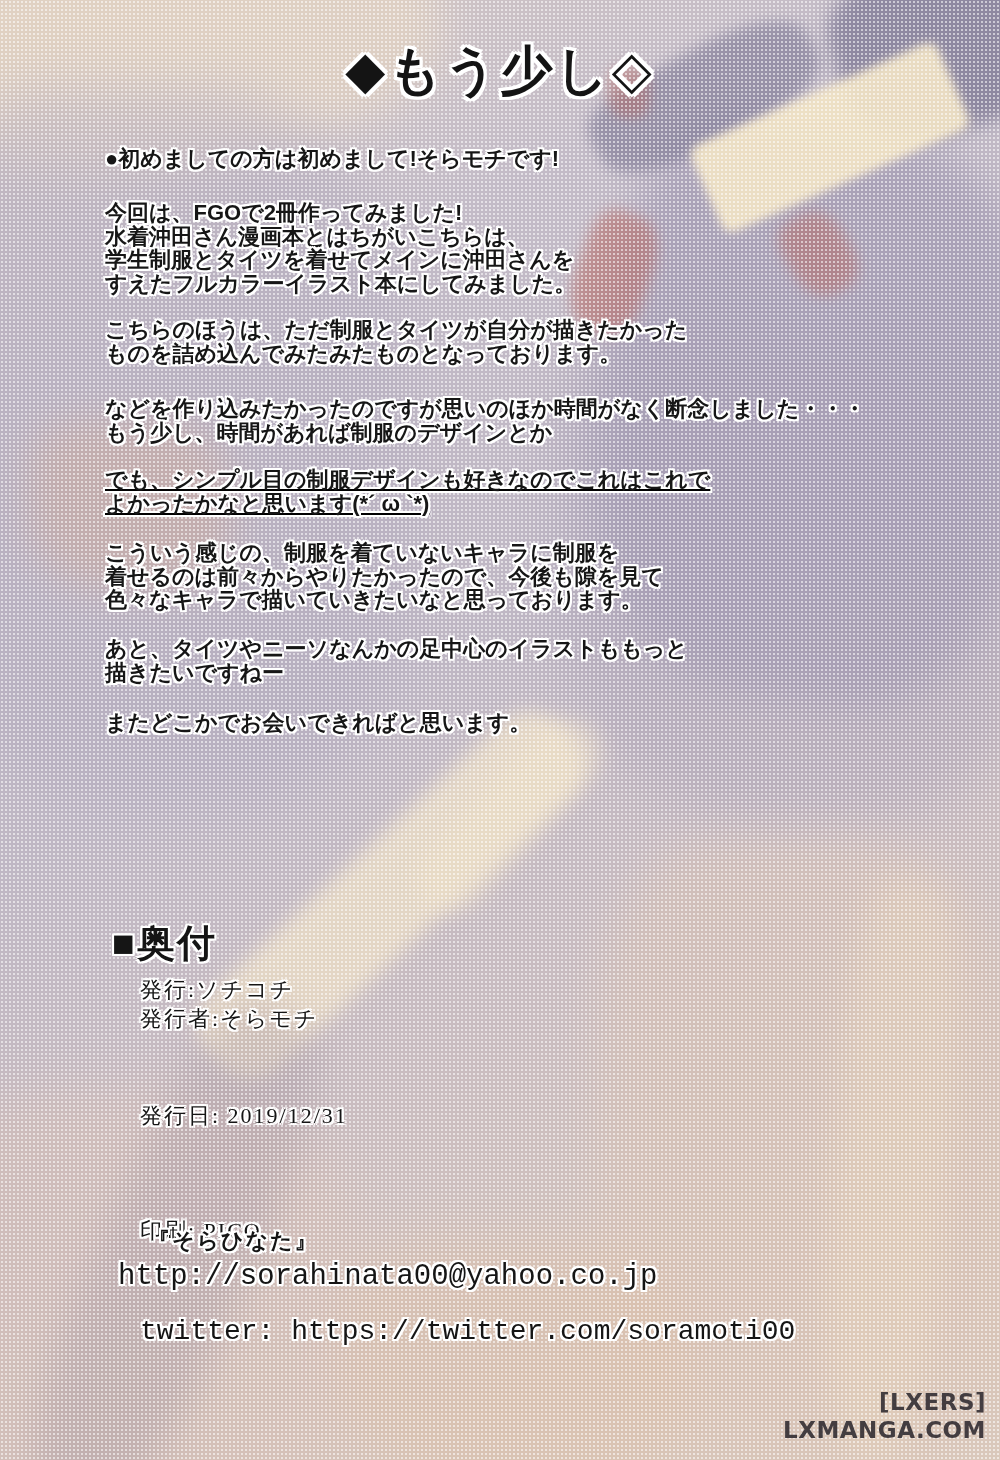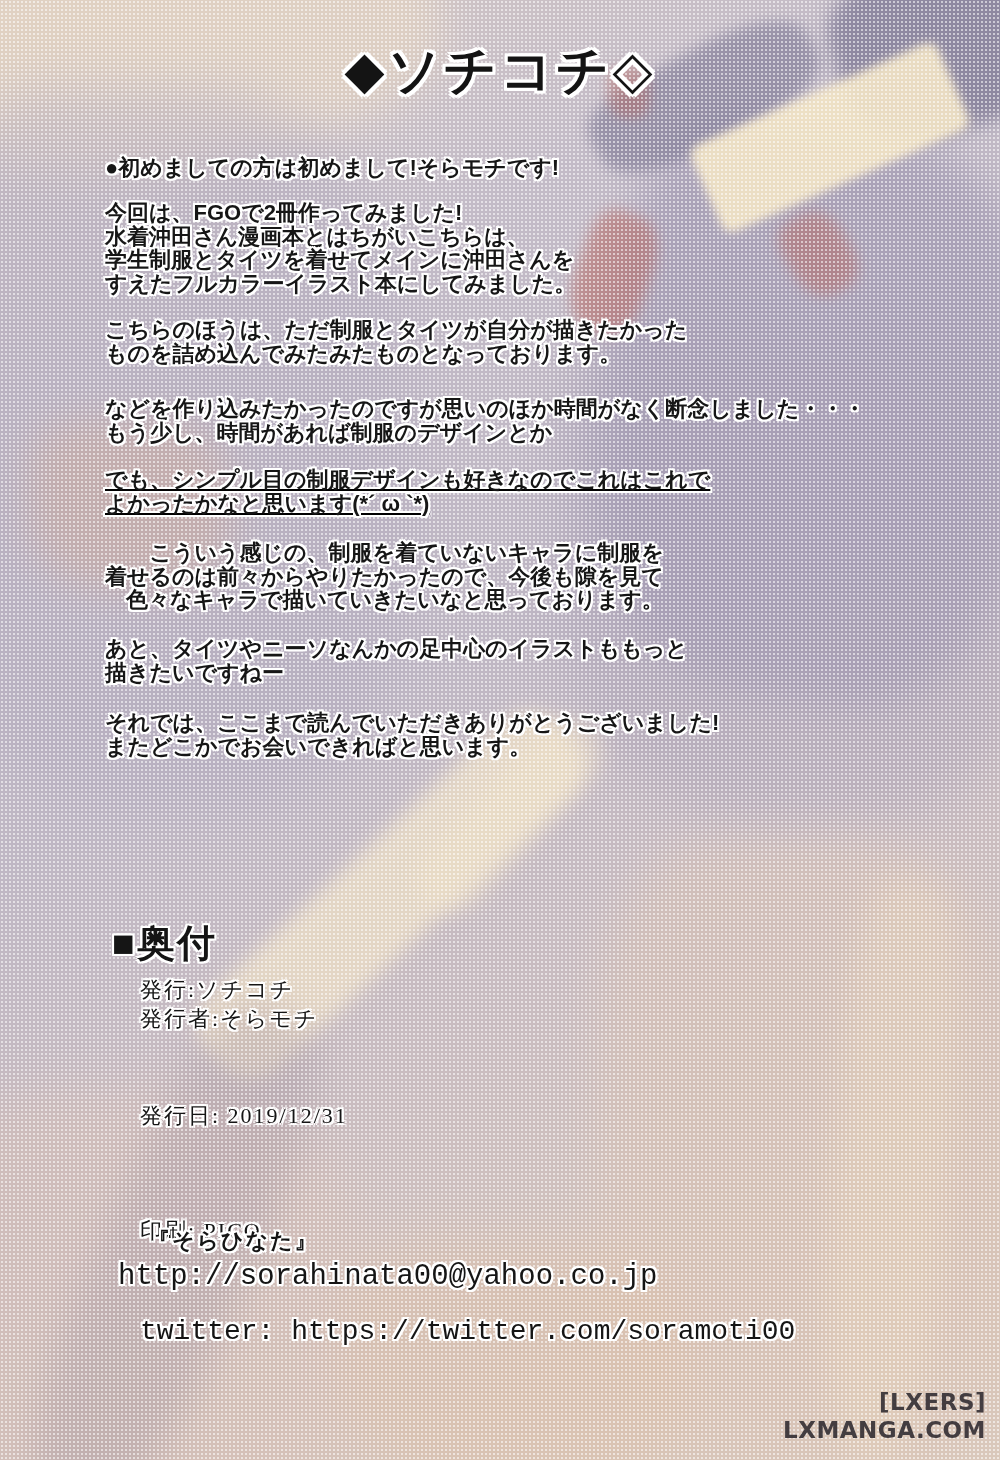--- a/index.html
+++ b/index.html
@@ -41,22 +41,22 @@
   .outline-s{text-shadow:-2px -2px 0 #fff,2px -2px 0 #fff,-2px 2px 0 #fff,2px 2px 0 #fff,-2px 0 0 #fff,2px 0 0 #fff,0 -2px 0 #fff,0 2px 0 #fff;}
   .outline-l{text-shadow:-3px -3px 0 #fff,3px -3px 0 #fff,-3px 3px 0 #fff,3px 3px 0 #fff,-3px 0 0 #fff,3px 0 0 #fff,0 -3px 0 #fff,0 3px 0 #fff;}
   .title{
     position:absolute;top:36px;left:0;width:1000px;margin:0;
     text-align:center;font-size:52px;font-weight:bold;color:#141414;
     letter-spacing:3px;z-index:5;
   }
   .afterword{position:absolute;left:0;top:0;width:1000px;z-index:5;}
   .para{position:absolute;left:105px;margin:0;}
   .line{margin:0;font-size:22px;font-weight:bold;line-height:23.5px;color:#161616;white-space:nowrap;}
-  .p-greet{top:156px;} .p-1{top:201px;} .p-2{top:318px;} .p-3{top:397px;}
-  .p-4{top:468px;text-decoration:underline;} .p-5{top:541px;text-align:right;} .p-6{top:637px;} .p-7{top:711px;}
+  .p-greet{top:147px;} .p-1{top:201px;} .p-2{top:318px;} .p-3{top:397px;}
+  .p-4{top:468px;text-decoration:underline;} .p-5{top:541px;} .p-6{top:637px;} .p-7{top:711px;}
   .colophon{position:absolute;left:0;top:0;width:1000px;z-index:5;
     font-family:"Liberation Serif","DejaVu Serif",serif;color:#151515;}
   .c-head{position:absolute;left:112px;top:918px;margin:0;font-size:38px;font-weight:bold;letter-spacing:2px;}
   .c-row{position:absolute;left:140px;margin:0;font-size:22px;white-space:nowrap;letter-spacing:2px;}
   .c-pub{top:975px;} .c-auth{top:1004px;} .c-date{top:1101px;} .c-print{top:1216px;}
   .c-circle{top:1226px;left:148px;font-weight:bold;}
   .c-mono{font-family:"Liberation Mono","DejaVu Sans Mono",monospace;letter-spacing:0;font-size:29px;}
   .c-email{top:1260px;left:118px;} .c-twitter{top:1316px;left:140px;font-size:28px;}
   .watermark{
     position:absolute;right:14px;bottom:16px;z-index:6;text-align:right;
@@ -84,21 +84,21 @@
     <div class="shape s-streak1"></div>
     <div class="shape s-streak2"></div>
     <div class="shape s-bottomright"></div>
     <div class="shape s-bottomleft"></div>
     <div class="shape s-bottomwarm"></div>
     <div class="shape s-darkstreak"></div>
     <div class="shape s-lightband"></div>
     <div class="halftone"></div>
   </div>
 
-  <h1 class="title outline-l">◆ソチコチ◇</h1>
+  <h1 class="title outline-l">◆もう少し◇</h1>
 
   <div class="afterword">
     <p class="para p-greet line outline-s">●初めましての方は初めまして!そらモチです!</p>
 
     <div class="para p-1">
       <p class="line outline-s">今回は、FGOで2冊作ってみました!</p>
       <p class="line outline-s">水着沖田さん漫画本とはちがいこちらは、</p>
       <p class="line outline-s">学生制服とタイツを着せてメインに沖田さんを</p>
       <p class="line outline-s">すえたフルカラーイラスト本にしてみました。</p>
     </div>
@@ -123,21 +123,20 @@
       <p class="line outline-s">着せるのは前々からやりたかったので、今後も隙を見て</p>
       <p class="line outline-s">色々なキャラで描いていきたいなと思っております。</p>
     </div>
 
     <div class="para p-6">
       <p class="line outline-s">あと、タイツやニーソなんかの足中心のイラストももっと</p>
       <p class="line outline-s">描きたいですねー</p>
     </div>
 
     <div class="para p-7">
-      <p class="line outline-s">それでは、ここまで読んでいただきありがとうございました!</p>
       <p class="line outline-s">またどこかでお会いできればと思います。</p>
     </div>
   </div>
 
   <div class="colophon">
     <h2 class="c-head outline-s">■奥付</h2>
     <p class="c-row c-pub outline-s">発行:ソチコチ</p>
     <p class="c-row c-auth outline-s">発行者:そらモチ</p>
     <p class="c-row c-date outline-s">発行日: 2019/12/31</p>
     <p class="c-row c-print outline-s">印刷:  PICO</p>

